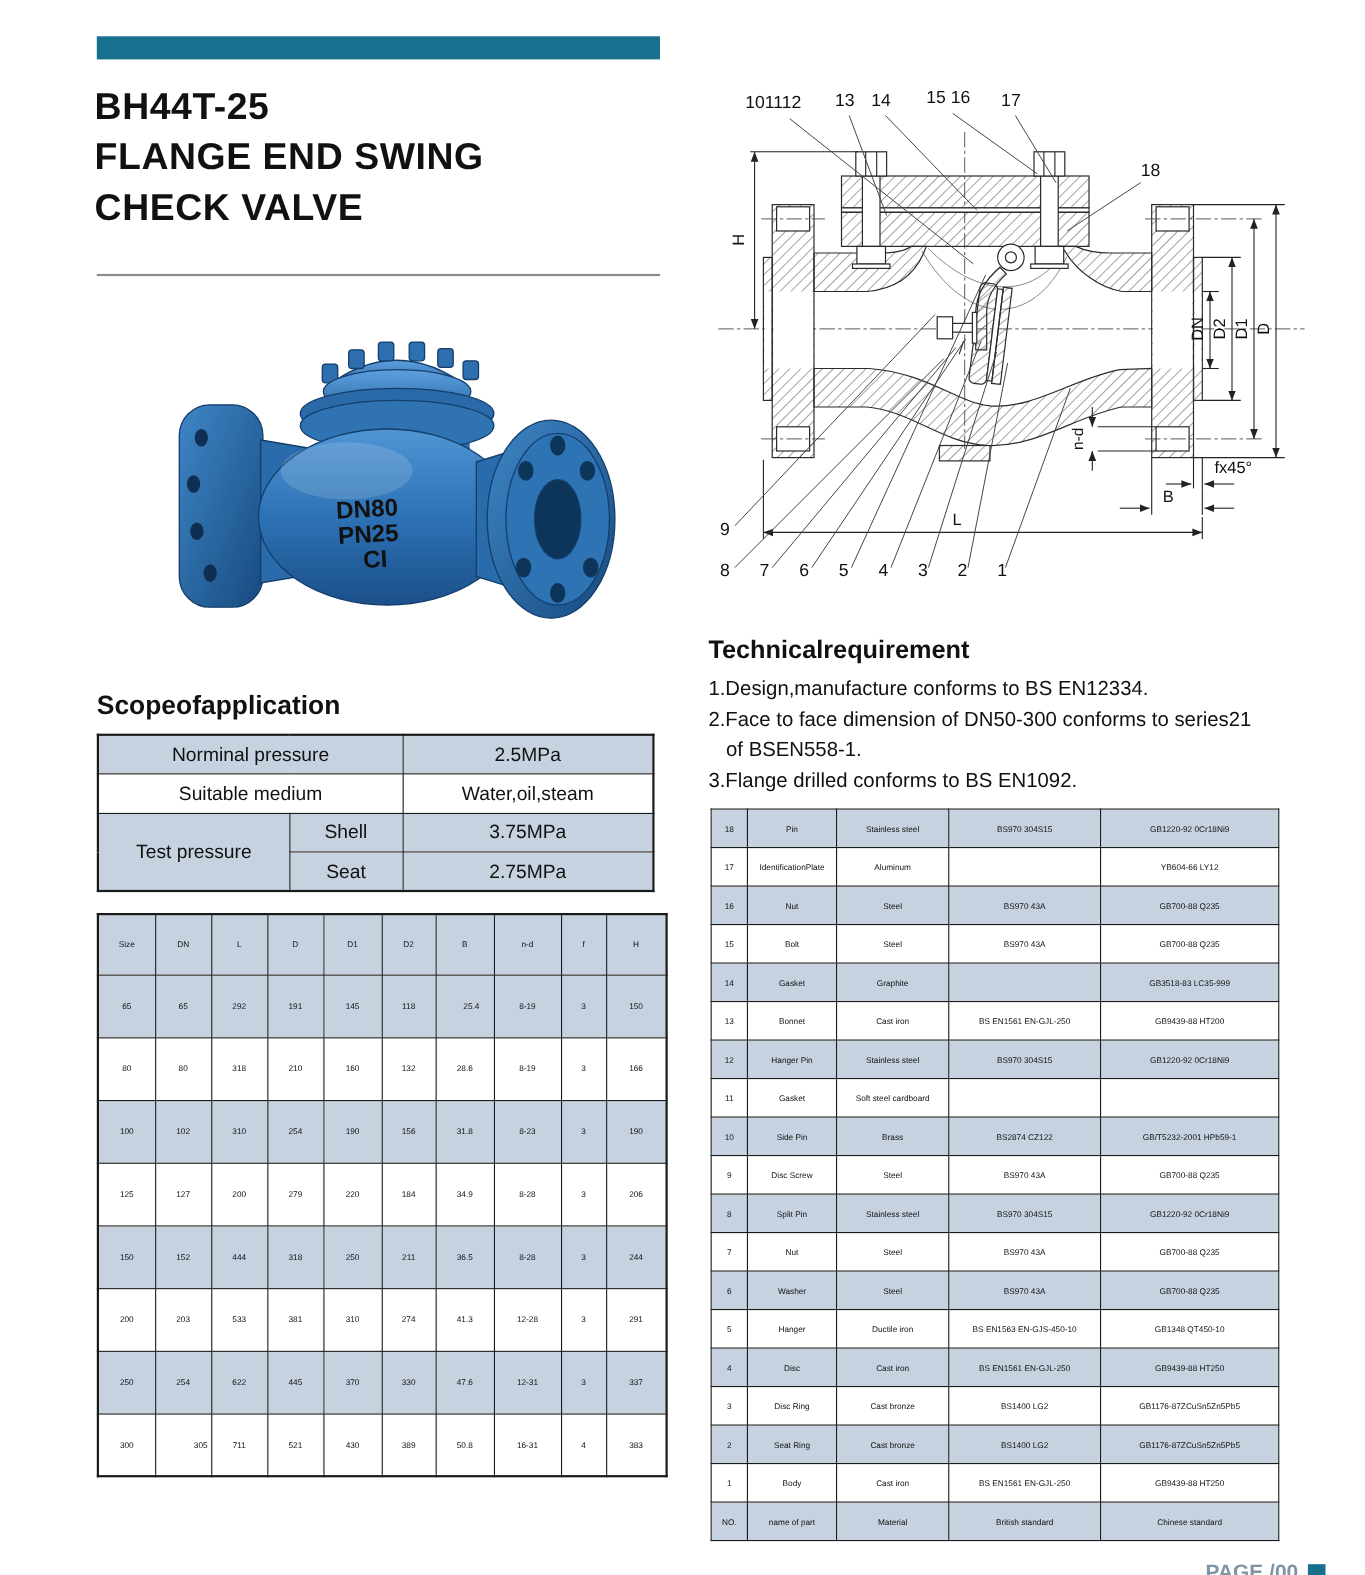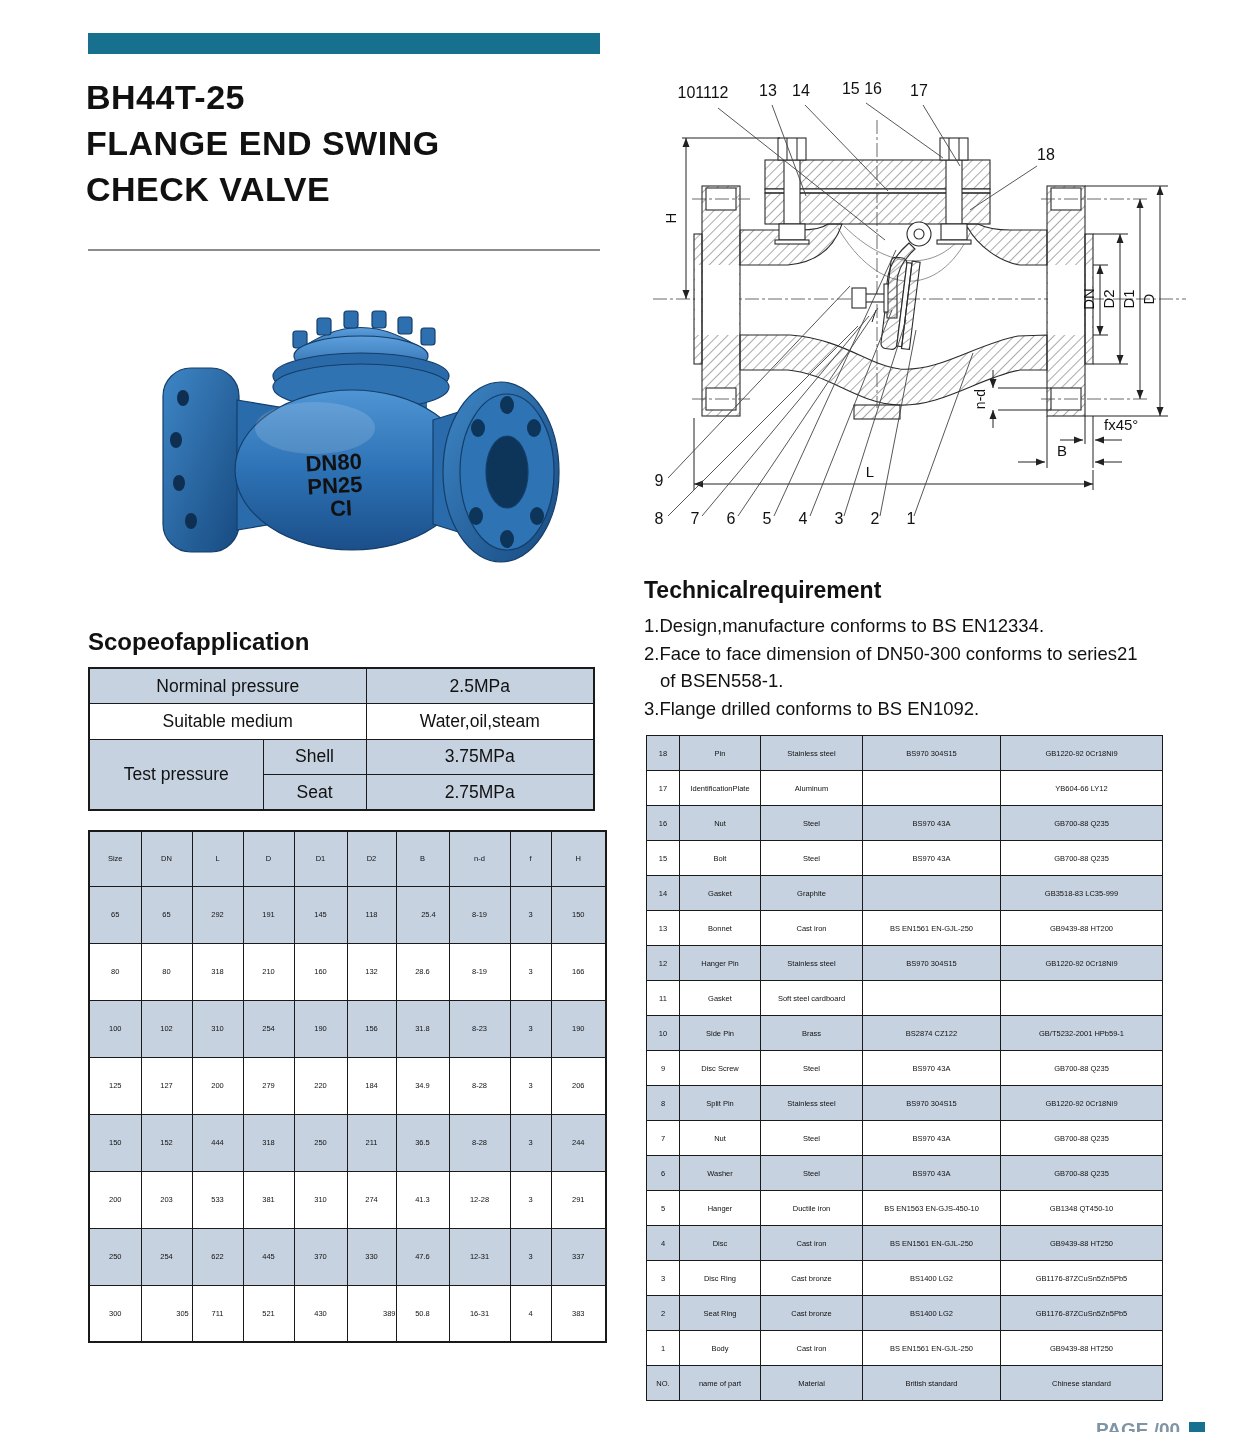--- a/index.html
+++ b/index.html
@@ -459,21 +459,21 @@
           <td style="font-size: 7.5px;">12-31</td>
           <td style="font-size: 7.5px;">3</td>
           <td style="font-size: 7.5px;">337</td>
         </tr>
         <tr>
           <td style="font-size: 7.5px;">300</td>
           <td style="font-size: 7.5px; padding-left: 32px;">305</td>
           <td style="font-size: 7.5px;">711</td>
           <td style="font-size: 7.5px;">521</td>
           <td style="font-size: 7.5px;">430</td>
-          <td style="font-size: 7.5px; text-align: right;">389</td>
+          <td style="font-size: 7.5px;">389</td>
           <td style="font-size: 7.5px;">50.8</td>
           <td style="font-size: 7.5px;">16-31</td>
           <td style="font-size: 7.5px;">4</td>
           <td style="font-size: 7.5px;">383</td>
         </tr>
       </tbody>
   </table>
 
   <table class="abs autofit" id="parts-table">
     <colgroup>

